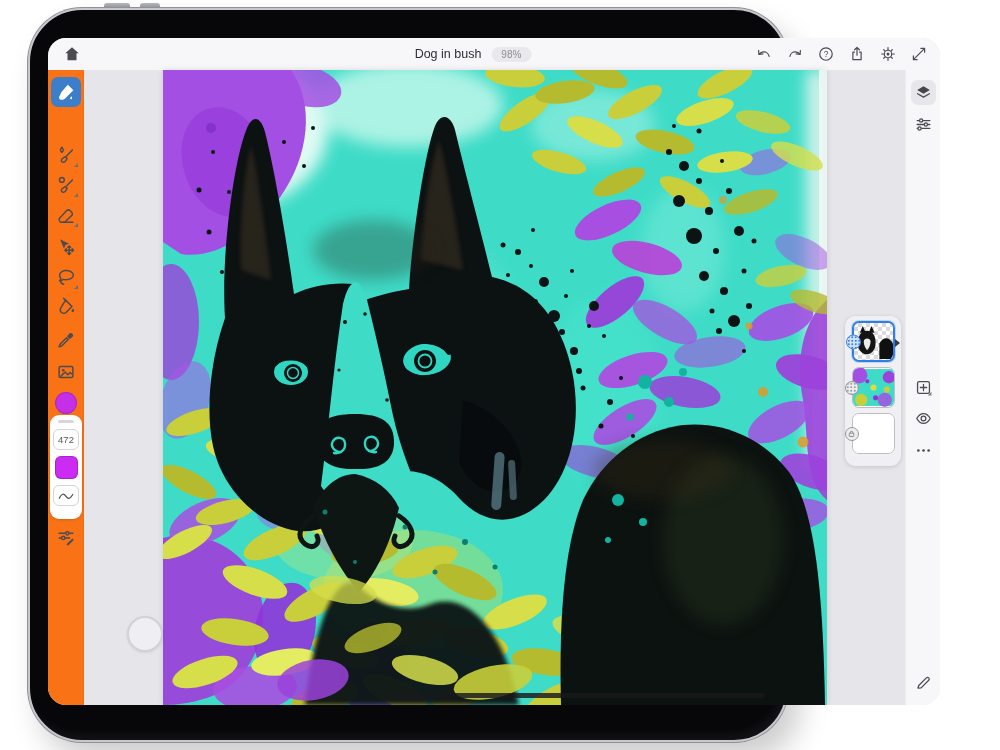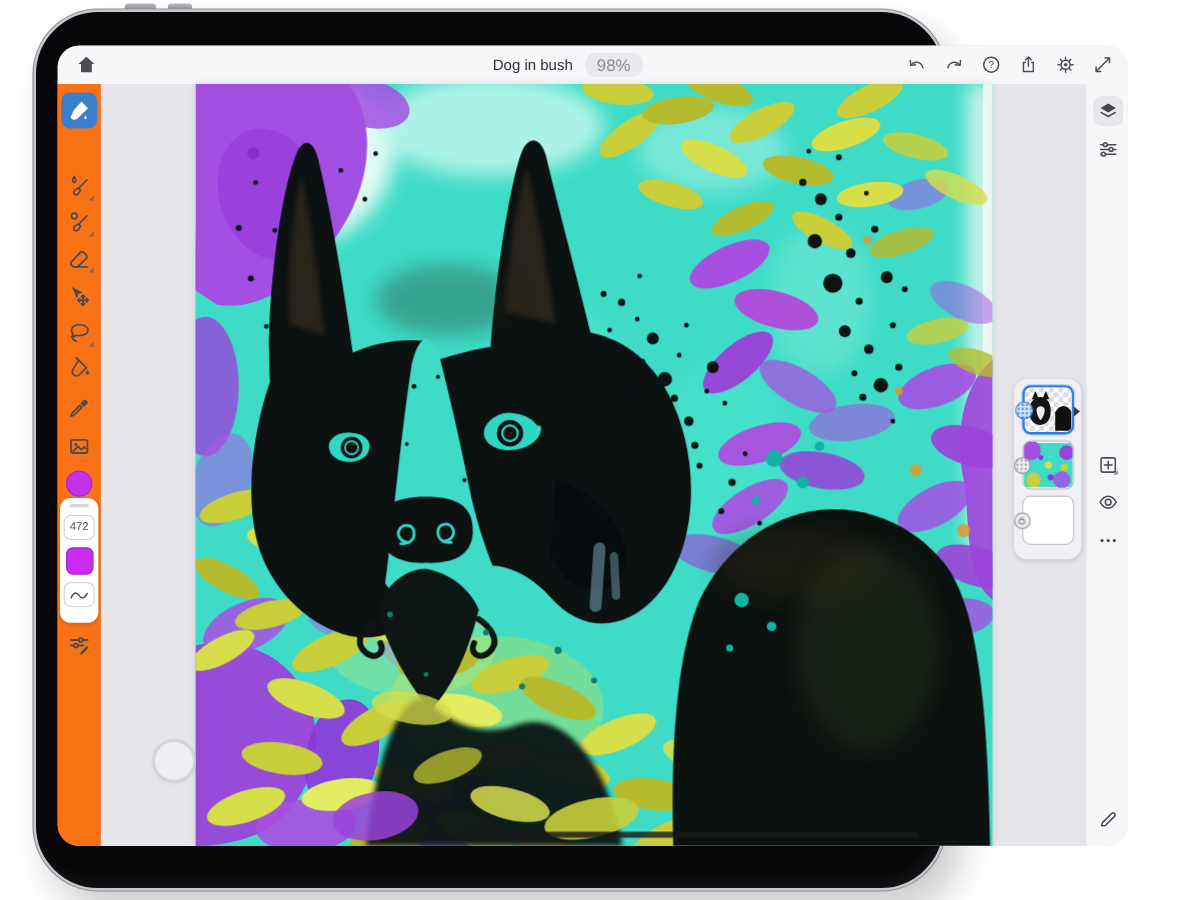--- a/index.html
+++ b/index.html
@@ -13,21 +13,21 @@
     box-shadow:0 0 0 1px #909196, 12px 18px 30px rgba(0,0,0,0.20), inset -4px -6px 10px rgba(255,255,255,0.05);}
   .screen{position:absolute;left:18px;top:28px;width:892px;height:667px;border-radius:18px;
     background:#e6e5e9;overflow:hidden;}
 
   
   .topbar{position:absolute;left:0;top:0;width:892px;height:32px;background:#f7f6f9;}
   .tb-home{position:absolute;left:14px;top:6px;width:20px;height:20px;}
   .tb-center{position:absolute;left:425px;top:0;height:32px;transform:translateX(-50%);
     display:flex;align-items:center;gap:10px;}
   .tb-title{font-size:12.5px;color:#2e2e33;}
-  .tb-zoom{font-size:14px;color:#8d8d94;background:#e9e8ec;border-radius:9px;padding:2px 10px;}
+  .tb-zoom{font-size:10px;color:#8d8d94;background:#e9e8ec;border-radius:9px;padding:2px 10px;}
   .tb-right{position:absolute;right:12px;top:0;height:32px;display:flex;align-items:center;gap:13px;}
   .icon18{width:18px;height:18px;display:block;}
   svg .st{stroke:#4b4b50;stroke-width:1.6;fill:none;stroke-linecap:round;stroke-linejoin:round;}
   svg .fl{fill:#4b4b50;}
 
   
   .leftstrip{position:absolute;left:0;top:32px;width:36px;height:635px;background:#f97316;
     border-right:1px solid rgba(0,0,0,0.04);}
   .tool{position:absolute;left:3px;width:30px;height:30px;display:flex;align-items:center;justify-content:center;}
   .tool svg{width:22px;height:22px;}

